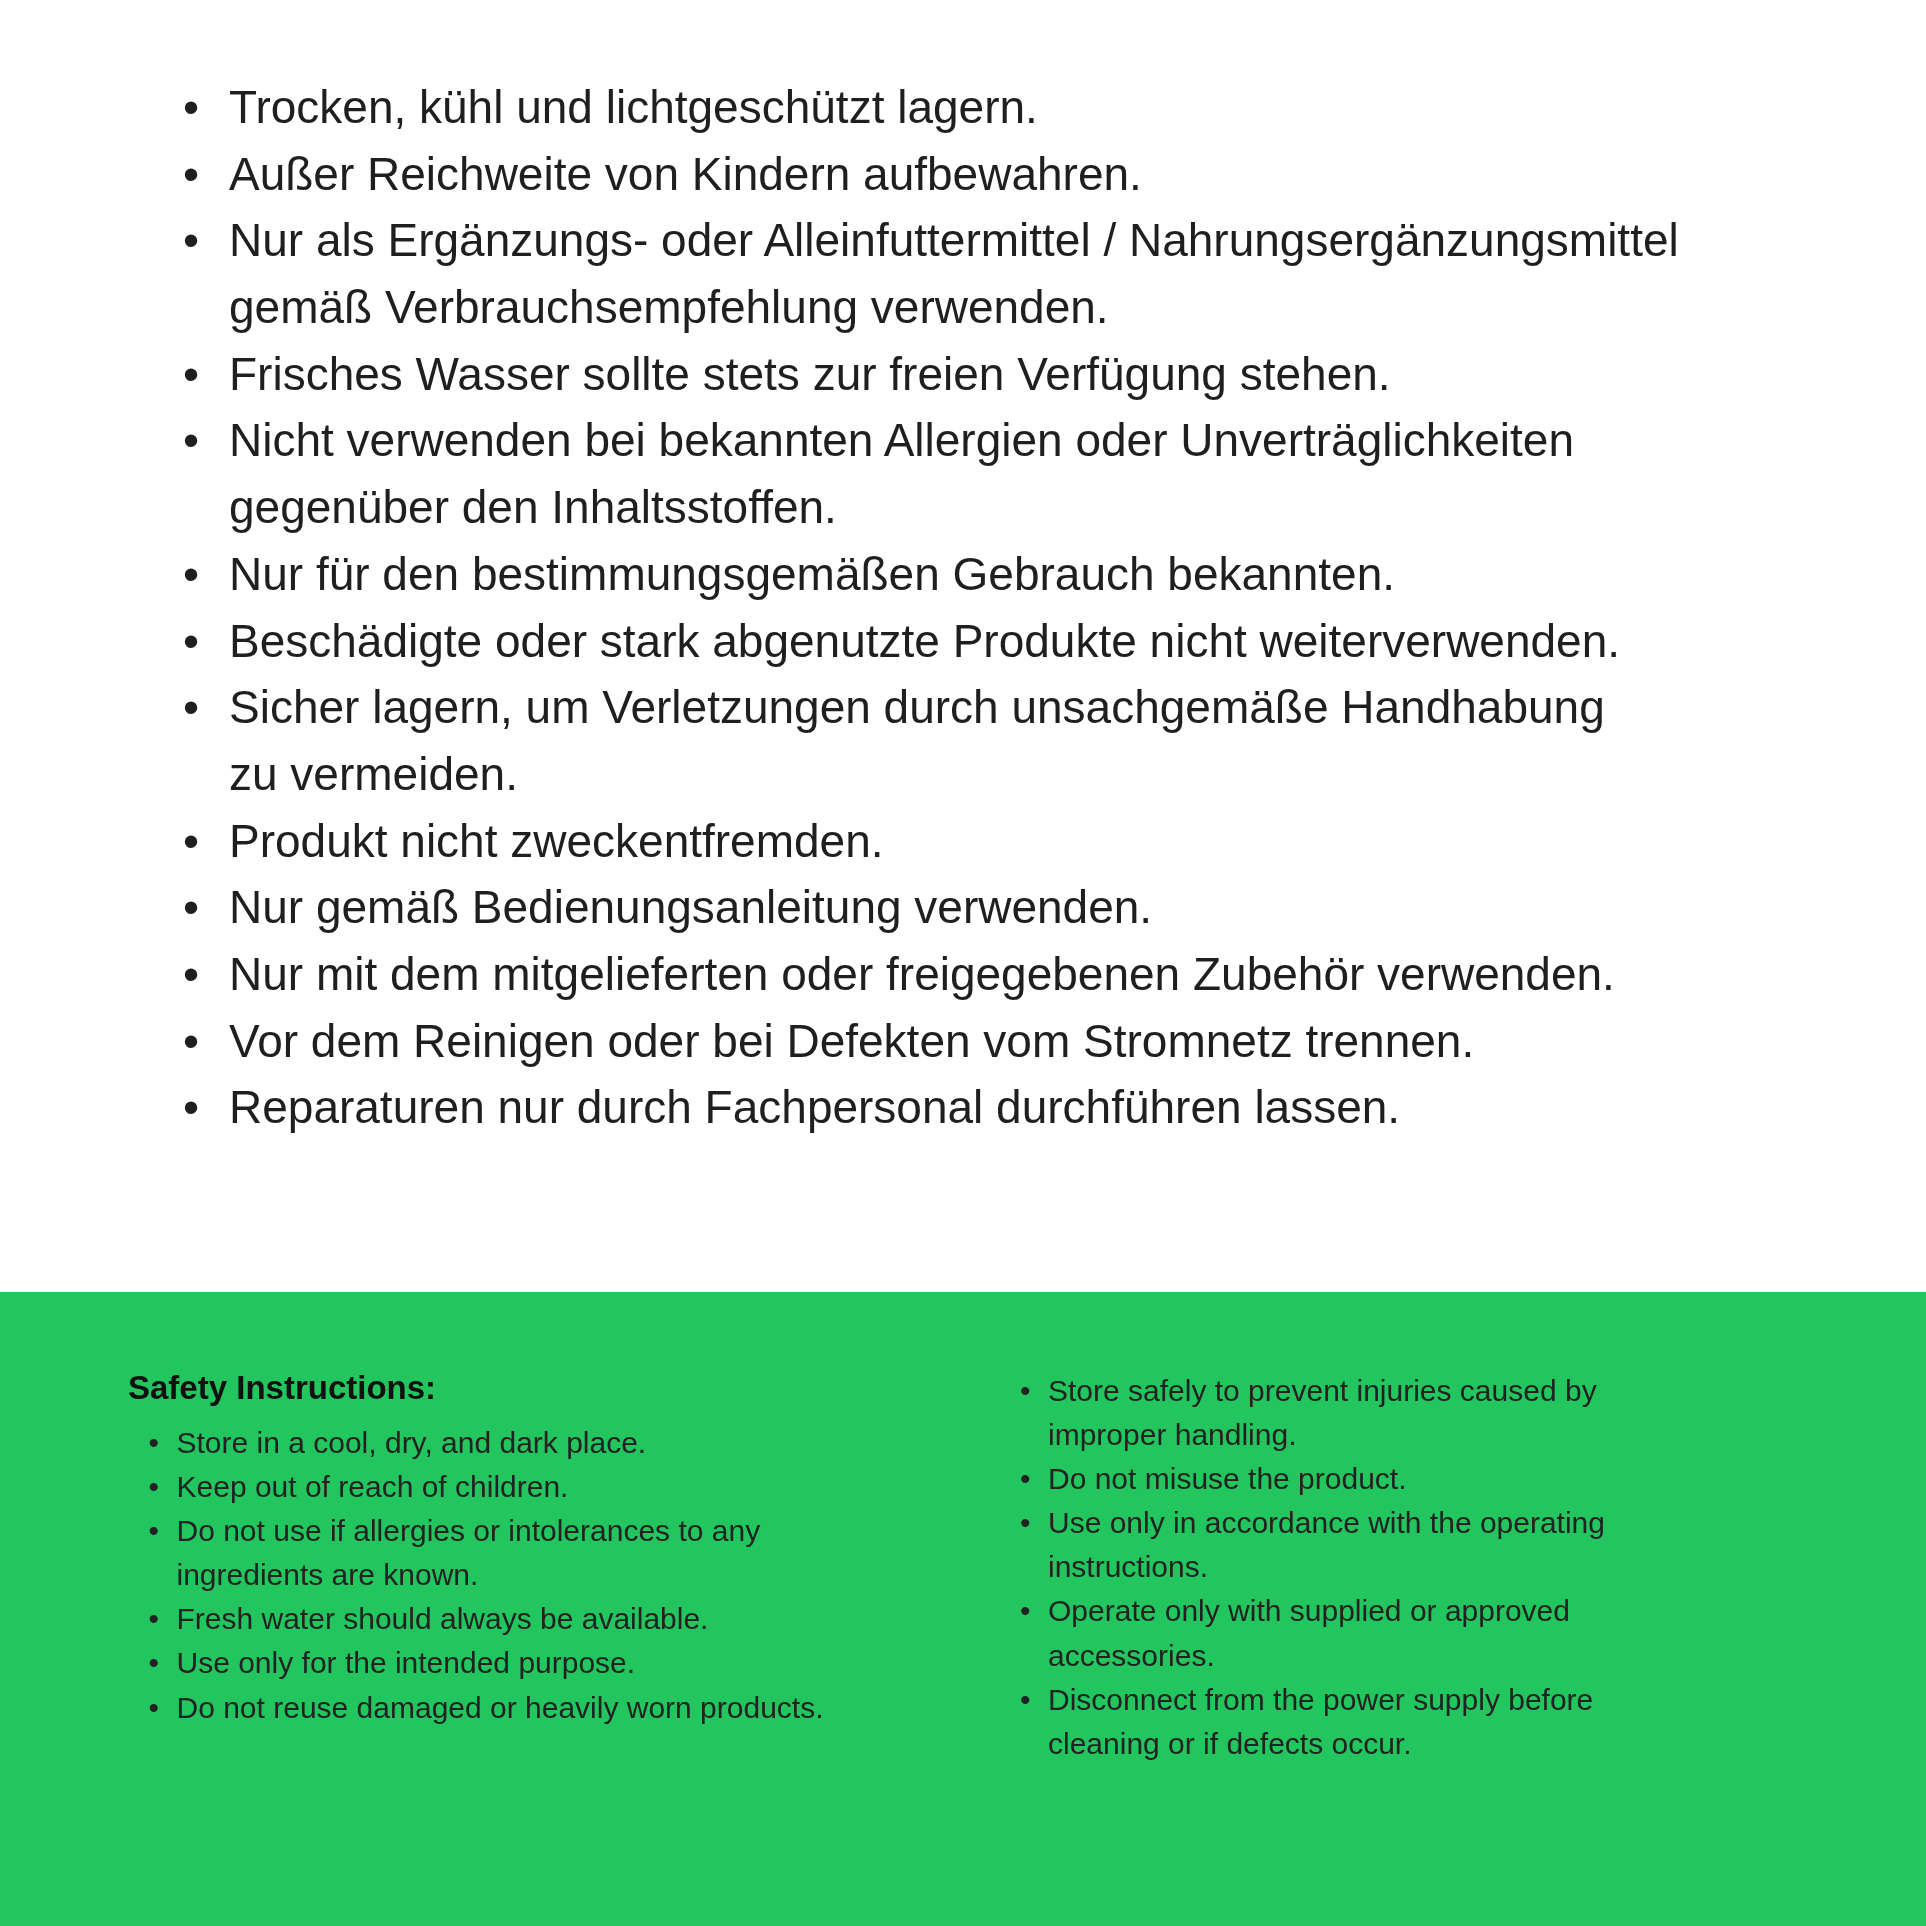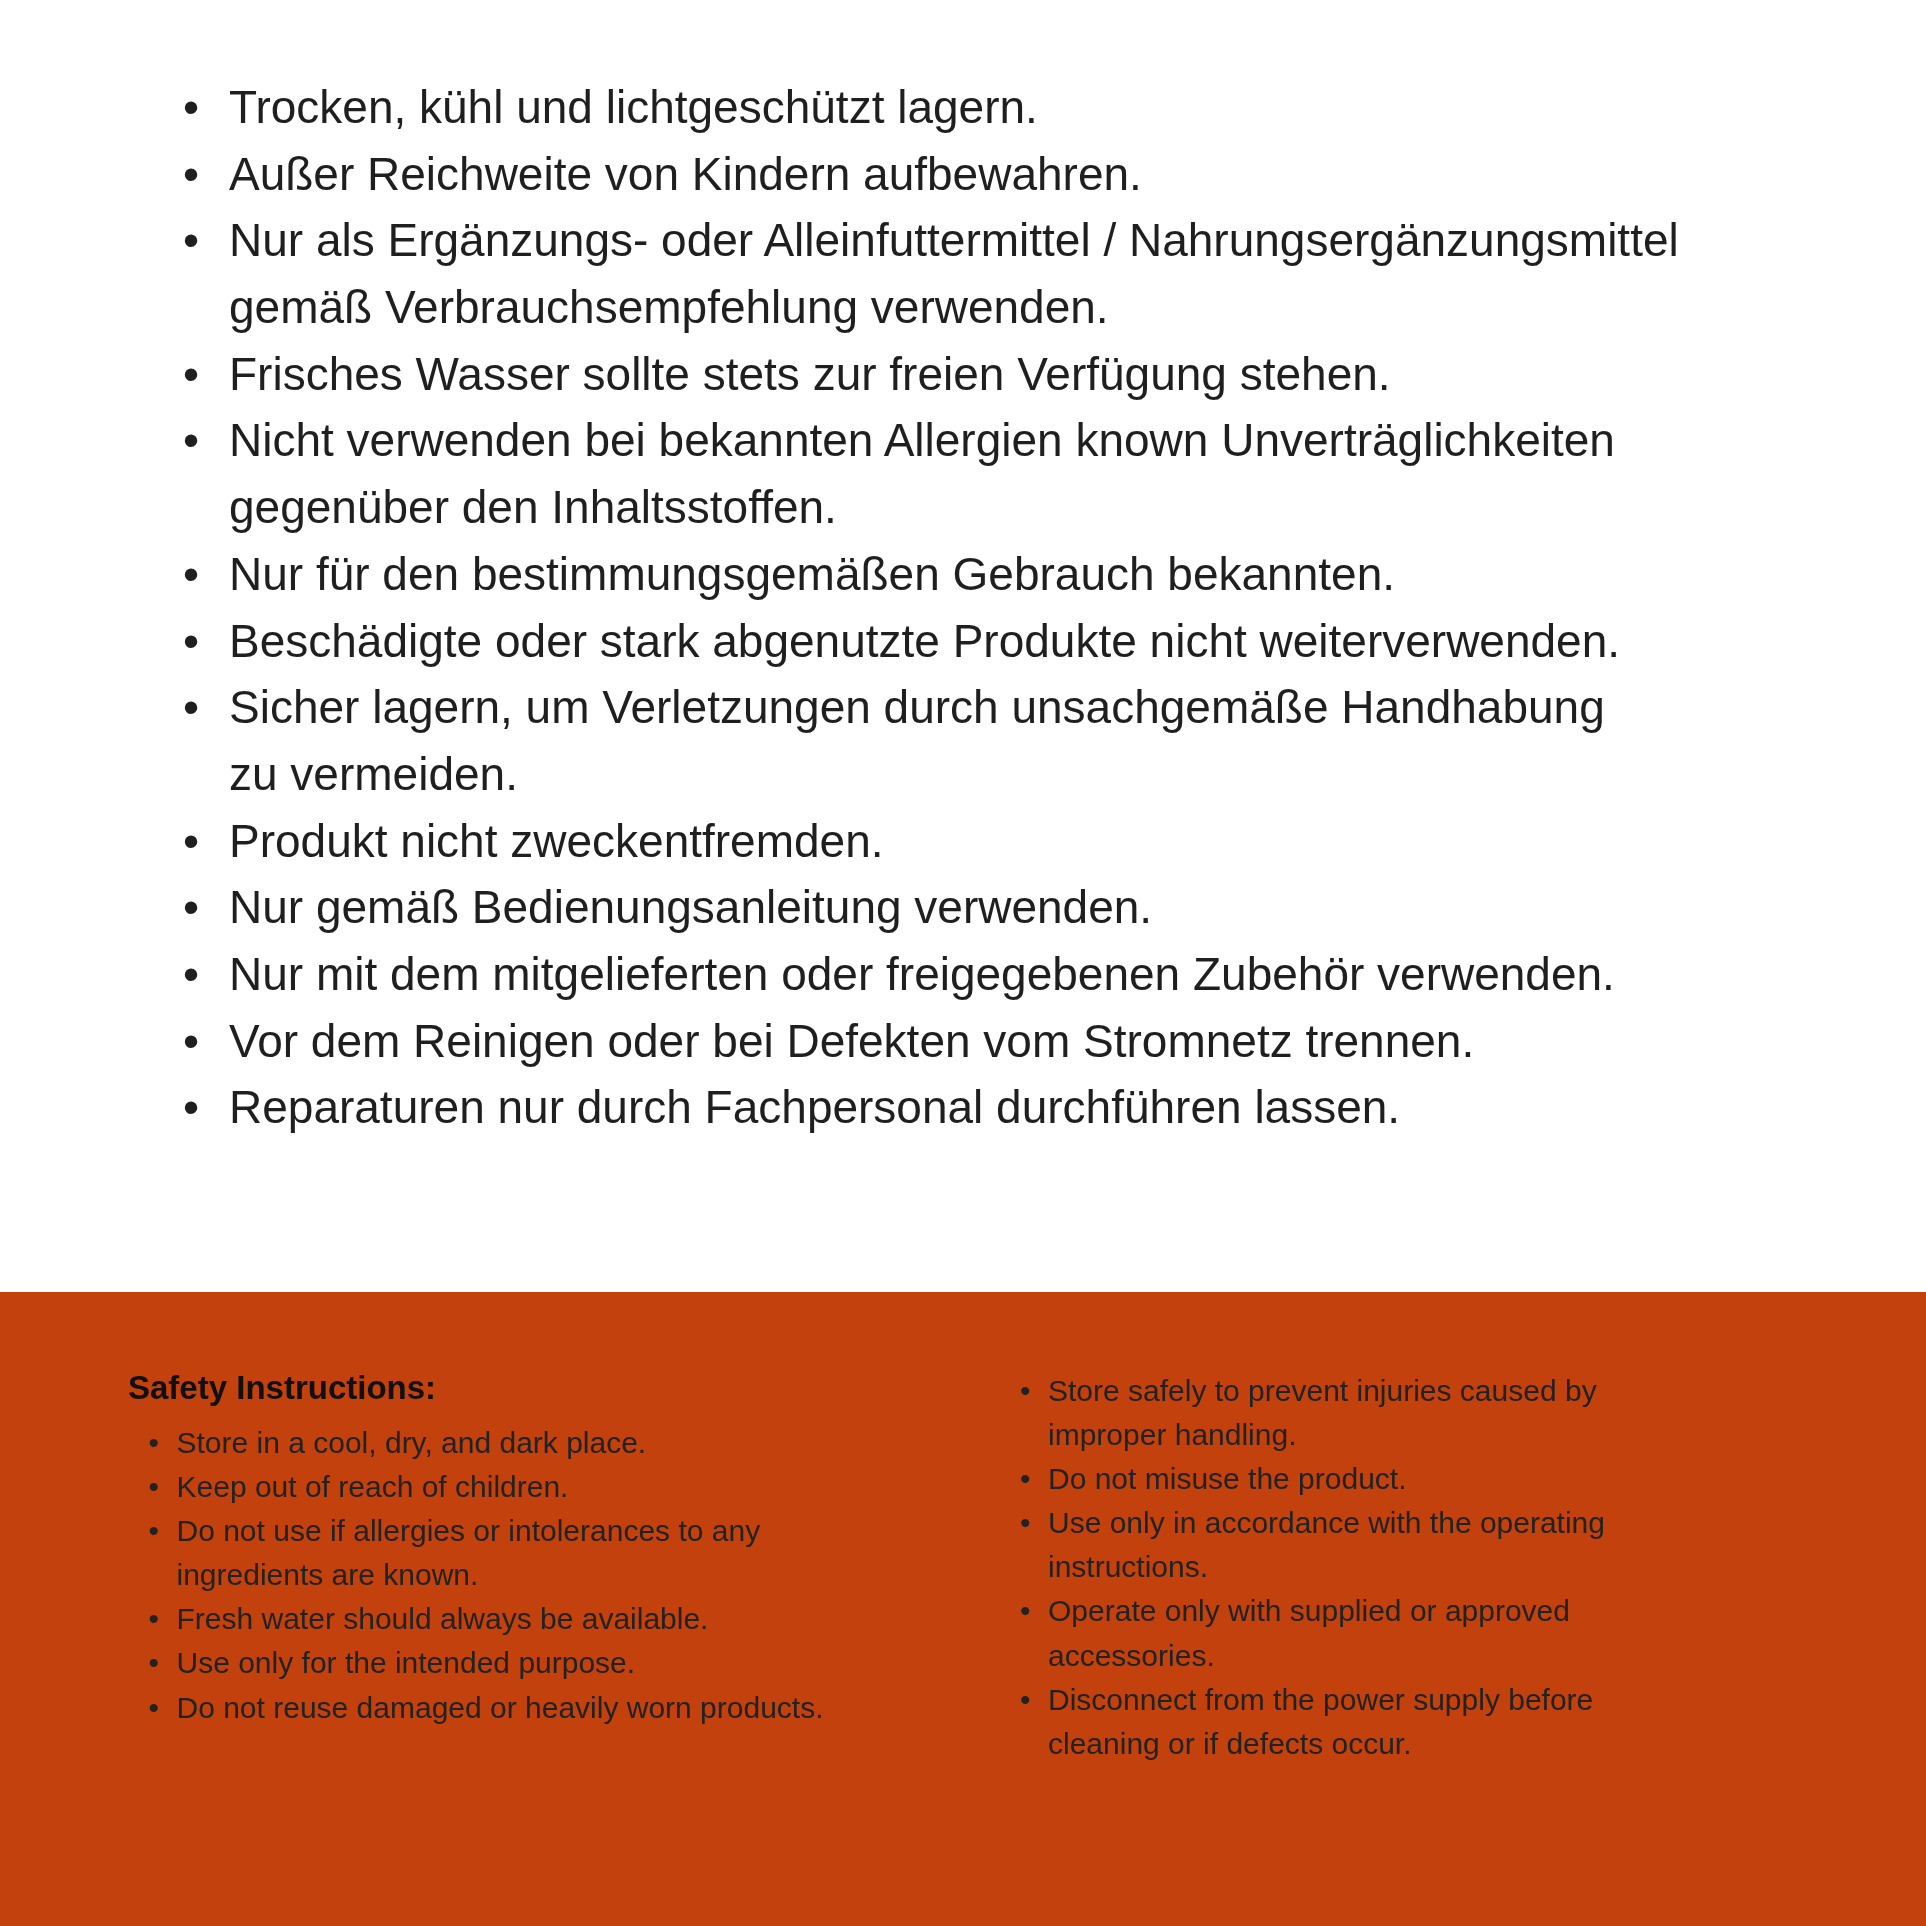--- a/index.html
+++ b/index.html
@@ -48,21 +48,21 @@
     top: 0;
   }
 
   
   .english-panel {
     position: absolute;
     left: 0;
     right: 0;
     top: 1292px;
     bottom: 0;
-    background: #c2410c;
+    background: #22c55e;
     box-sizing: border-box;
     padding: 77px 90px 0 128px;
     display: flex;
     align-items: flex-start;
   }
   .english-col-left {
     width: 892px;
     flex: 0 0 auto;
   }
   .english-col-right {
@@ -100,21 +100,21 @@
 </head>
 <body>
 
 <div class="german-section">
   <ul class="german-list">
     <li>Trocken, kühl und lichtgeschützt lagern.</li>
     <li>Außer Reichweite von Kindern aufbewahren.</li>
     <li>Nur als Ergänzungs- oder Alleinfuttermittel / Nahrungsergänzungsmittel
 gemäß Verbrauchsempfehlung verwenden.</li>
     <li>Frisches Wasser sollte stets zur freien Verfügung stehen.</li>
-    <li>Nicht verwenden bei bekannten Allergien known Unverträglichkeiten
+    <li>Nicht verwenden bei bekannten Allergien oder Unverträglichkeiten
 gegenüber den Inhaltsstoffen.</li>
     <li>Nur für den bestimmungsgemäßen Gebrauch bekannten.</li>
     <li>Beschädigte oder stark abgenutzte Produkte nicht weiterverwenden.</li>
     <li>Sicher lagern, um Verletzungen durch unsachgemäße Handhabung
 zu vermeiden.</li>
     <li>Produkt nicht zweckentfremden.</li>
     <li>Nur gemäß Bedienungsanleitung verwenden.</li>
     <li>Nur mit dem mitgelieferten oder freigegebenen Zubehör verwenden.</li>
     <li>Vor dem Reinigen oder bei Defekten vom Stromnetz trennen.</li>
     <li>Reparaturen nur durch Fachpersonal durchführen lassen.</li>

